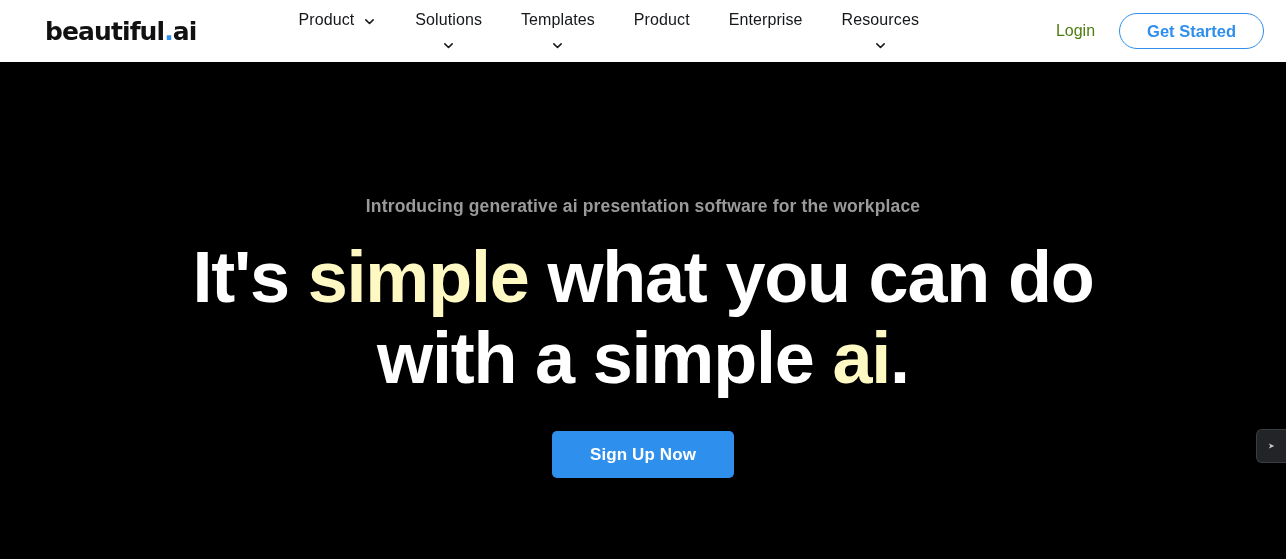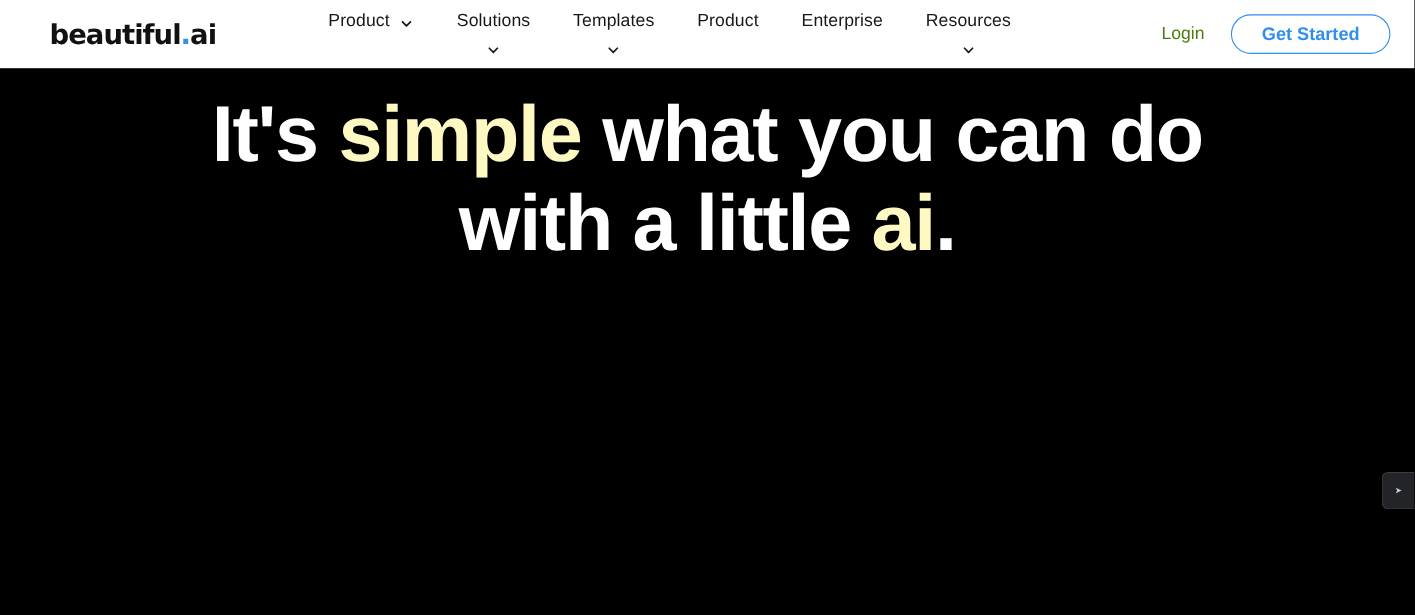--- a/index.html
+++ b/index.html
@@ -248,25 +248,29 @@
 
     <div class="header-right">
       <span class="login-link">Login</span>
       <button class="get-started-btn">Get Started</button>
     </div>
 
   </header>
 
   <section class="hero">
 
+    <div class="eyebrow">Introducing generative ai presentation software for the workplace</div>
 
     <h1 class="headline">
-      <span>It's </span><span class="hl-accent">simple</span><span> what you can do with a little </span><span class="hl-accent">ai</span><span>.</span>
+      <span>It's </span><span class="hl-accent">simple</span><span> what you can do with a simple </span><span class="hl-accent">ai</span><span>.</span>
     </h1>
 
+    <div class="cta-wrap">
+      <button class="signup-btn">Sign Up Now</button>
+    </div>
 
     <div class="chat-widget">
       <span class="glyph">➤</span>
     </div>
 
   </section>
 
 </div>
 
 </body></html>

